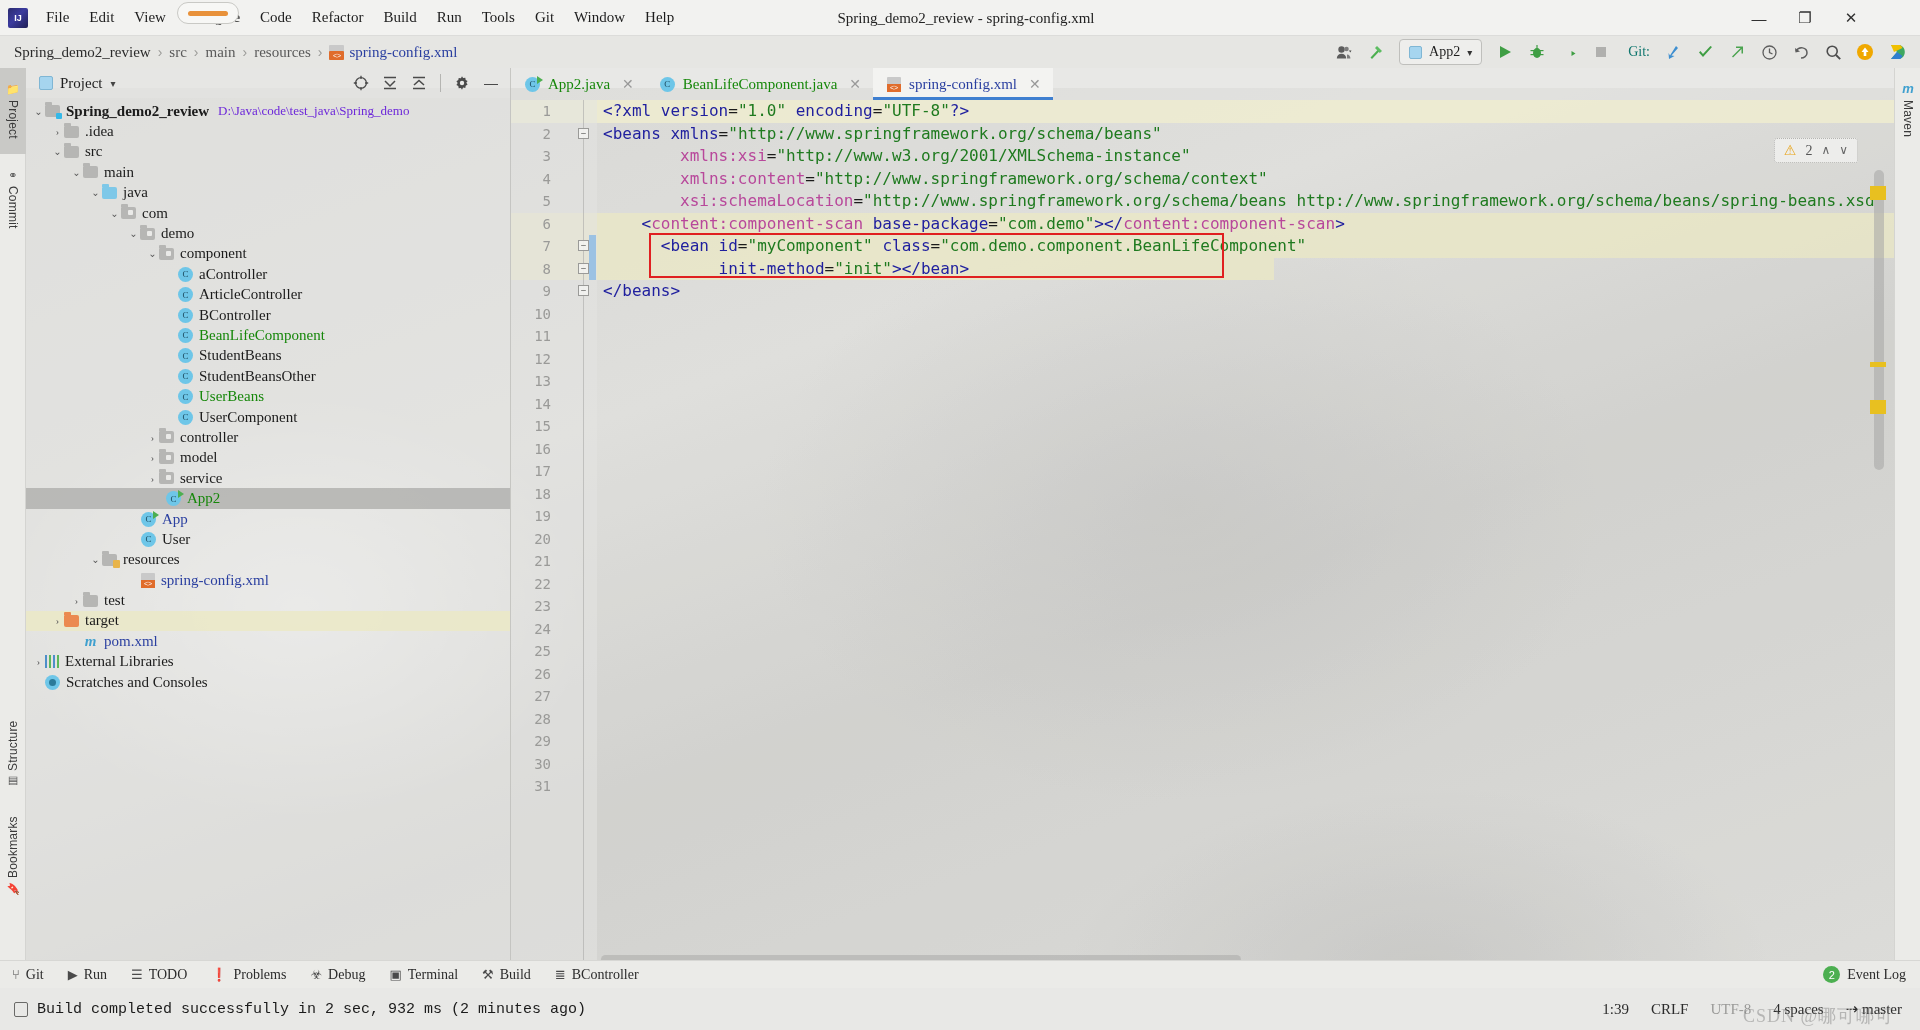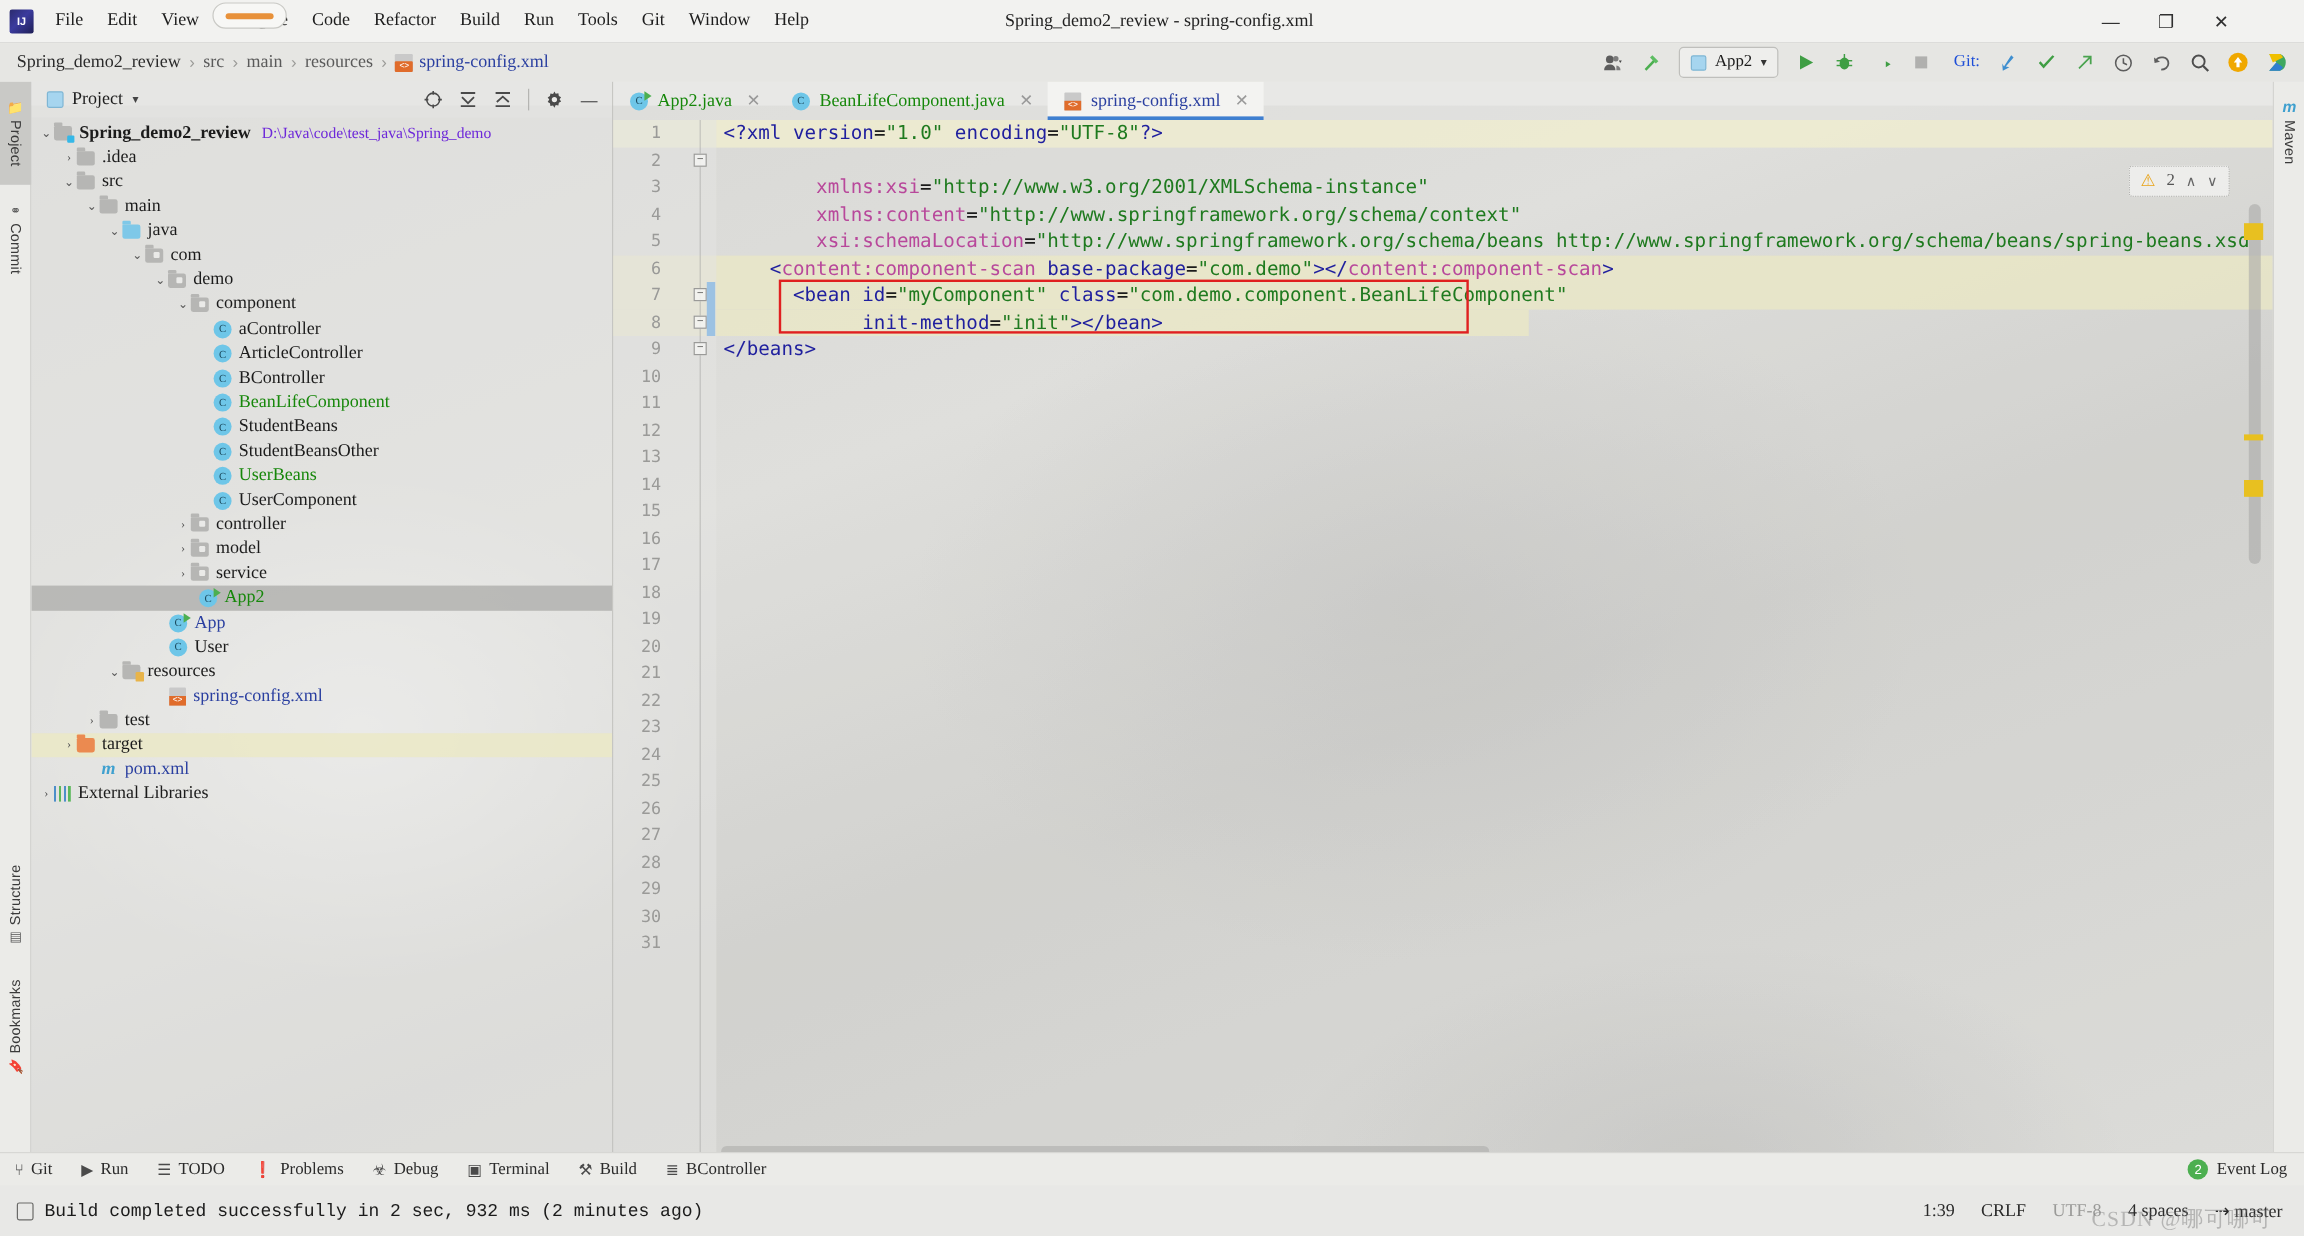--- a/index.html
+++ b/index.html
@@ -111,21 +111,21 @@
   }
   .runcfg {
     display: flex; align-items: center; gap: 7px;
     border: 1px solid #bfbfbc; border-radius: 4px;
     background: #eeeeec; height: 26px; padding: 0 9px; margin: 0 6px;
   }
   .runcfg .sq {
     width: 13px; height: 13px; background: #a6d5ef; border: 1px solid #7fb6d4; border-radius: 2px;
   }
   .runcfg .nm { font-size: 14px; color: #1d1d1d; font-family: "Liberation Serif", serif; }
-  .gitlbl { font-size: 14px; color: #1d4ed8; margin: 0 6px 0 10px; font-family: "Liberation Serif", serif; }
+  .gitlbl { font-size: 14px; color: #0f766e; margin: 0 6px 0 10px; font-family: "Liberation Serif", serif; }
 
   
   .rail-left {
     position: absolute; left: 0; top: 68px; width: 26px; height: 900px;
     background: #ebebe8; border-right: 1px solid #d4d4d1;
     z-index: 30;
   }
   .rail-right {
     position: absolute; right: 0; top: 68px; width: 26px; height: 900px;
     background: #ebebe8; border-left: 1px solid #d4d4d1;
@@ -732,20 +732,24 @@
         <span class="ic ic-m">m</span>
         <span class="nm blue">pom.xml</span>
       </div>
 
       <div class="row" style="padding-left:6px">
         <span class="arrow">›</span>
         <span class="ic ic-lib"></span>
         <span class="nm">External Libraries</span>
       </div>
 
+      <div class="row" style="padding-left:19px">
+        <span class="ic ic-scratch"></span>
+        <span class="nm">Scratches and Consoles</span>
+      </div>
     </div>
   </div>
 
   <div class="editor">
 
     <div class="tabbar">
       <div class="etab">
         <span class="ic ic-class runnable" style="margin-right:0">C</span>
         <span class="lbl green">App2.java</span>
         <span class="x">✕</span>
@@ -807,20 +811,21 @@
         <div class="foldmark" style="top:28px">−</div>
         <div class="foldmark" style="top:140px">−</div>
         <div class="foldmark" style="top:163px">−</div>
         <div class="foldmark" style="top:185px">−</div>
 
         <div class="chgbar" style="top:135px;height:45px"></div>
       </div>
 
       <div class="codearea">
         <div class="cline" style="top:0px;left:6px"><span class="t-pi">&lt;?xml </span><span class="t-attr">version</span><span class="t-plain">=</span><span class="t-str">"1.0"</span><span class="t-plain"> </span><span class="t-attr">encoding</span><span class="t-plain">=</span><span class="t-str">"UTF-8"</span><span class="t-pi">?&gt;</span></div>
+        <div class="cline" style="top:22.5px;left:6px"><span class="t-tag">&lt;beans </span><span class="t-attr">xmlns</span><span class="t-plain">=</span><span class="t-str">"http://www.springframework.org/schema/beans"</span></div>
         <div class="cline" style="top:45px;left:6px"><span class="t-plain">        </span><span class="t-pink">xmlns:xsi</span><span class="t-plain">=</span><span class="t-str">"http://www.w3.org/2001/XMLSchema-instance"</span></div>
         <div class="cline" style="top:67.5px;left:6px"><span class="t-plain">        </span><span class="t-pink">xmlns:content</span><span class="t-plain">=</span><span class="t-str">"http://www.springframework.org/schema/context"</span></div>
         <div class="cline" style="top:90px;left:6px"><span class="t-plain">        </span><span class="t-pink">xsi:schemaLocation</span><span class="t-plain">=</span><span class="t-str">"http://www.springframework.org/schema/beans http://www.springframework.org/schema/beans/spring-beans.xsd"</span></div>
         <div class="cline" style="top:112.5px;left:6px"><span class="t-plain">    </span><span class="t-tag">&lt;</span><span class="t-pink">content:component-scan</span><span class="t-plain"> </span><span class="t-attr">base-package</span><span class="t-plain">=</span><span class="t-str">"com.demo"</span><span class="t-tag">&gt;&lt;/</span><span class="t-pink">content:component-scan</span><span class="t-tag">&gt;</span></div>
         <div class="cline" style="top:135px;left:6px"><span class="t-plain">      </span><span class="t-tag">&lt;bean </span><span class="t-attr">id</span><span class="t-plain">=</span><span class="t-str">"myComponent"</span><span class="t-plain"> </span><span class="t-attr">class</span><span class="t-plain">=</span><span class="t-str">"com.demo.component.BeanLifeComponent"</span></div>
         <div class="cline" style="top:157.5px;left:6px"><span class="t-plain">            </span><span class="t-attr">init-method</span><span class="t-plain">=</span><span class="t-str">"init"</span><span class="t-tag">&gt;&lt;/</span><span class="t-tag">bean</span><span class="t-tag">&gt;</span></div>
         <div class="cline" style="top:180px;left:6px"><span class="t-tag">&lt;/beans&gt;</span></div>
 
         <div class="redbox" style="left:52px;top:133px;width:575px;height:45px"></div>
       </div>

